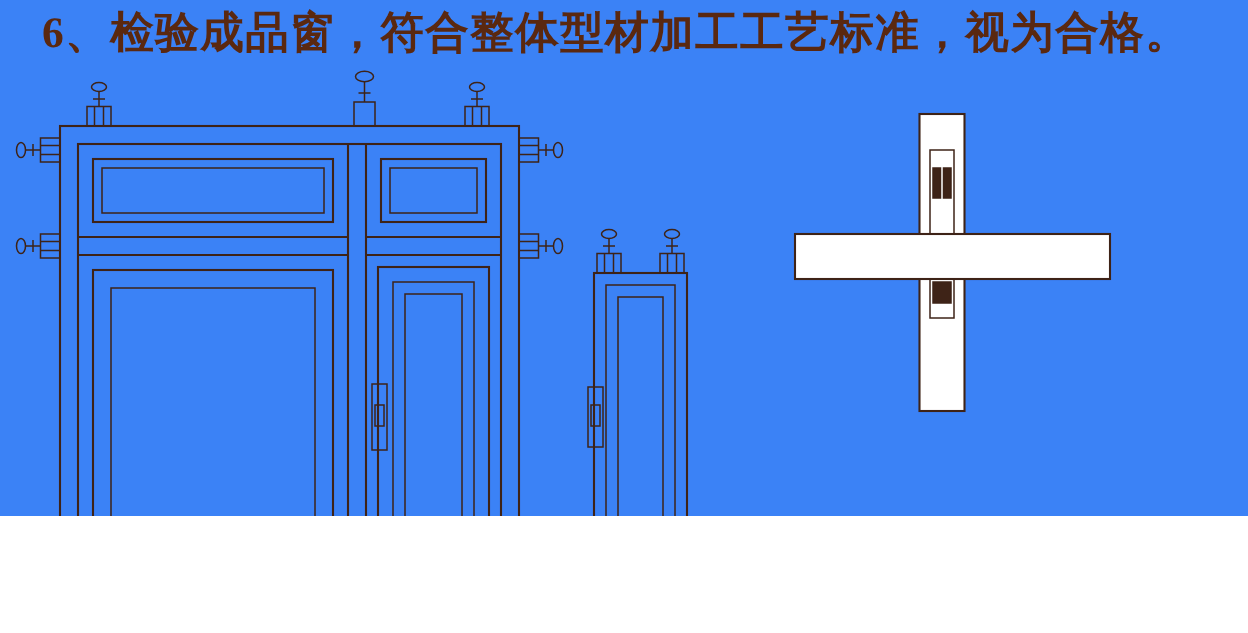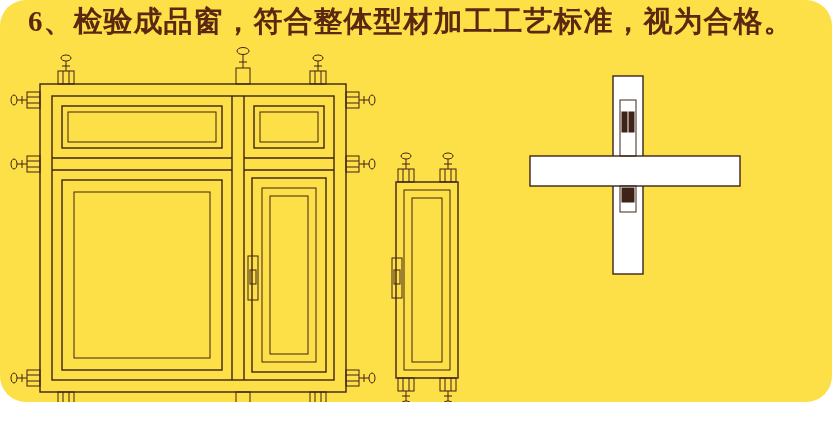--- a/index.html
+++ b/index.html
@@ -3,25 +3,24 @@
 <meta charset="utf-8">
 <style>
   html, body {
     margin: 0;
     padding: 0;
     background: #ffffff;
   }
   #page {
     position: relative;
     width: 832px;
-    height: 402px;
-    background: #fde047;
+    height: 344px;
+    background: #3b82f6;
     overflow: hidden;
     font-family: "Liberation Serif", serif;
-    border-radius: 26px;
   }
   .title {
     position: absolute;
     left: 28px;
     top: 2px;
     width: 800px;
     font-size: 29px;
     font-weight: bold;
     letter-spacing: 1px;
     color: #5a2810;

